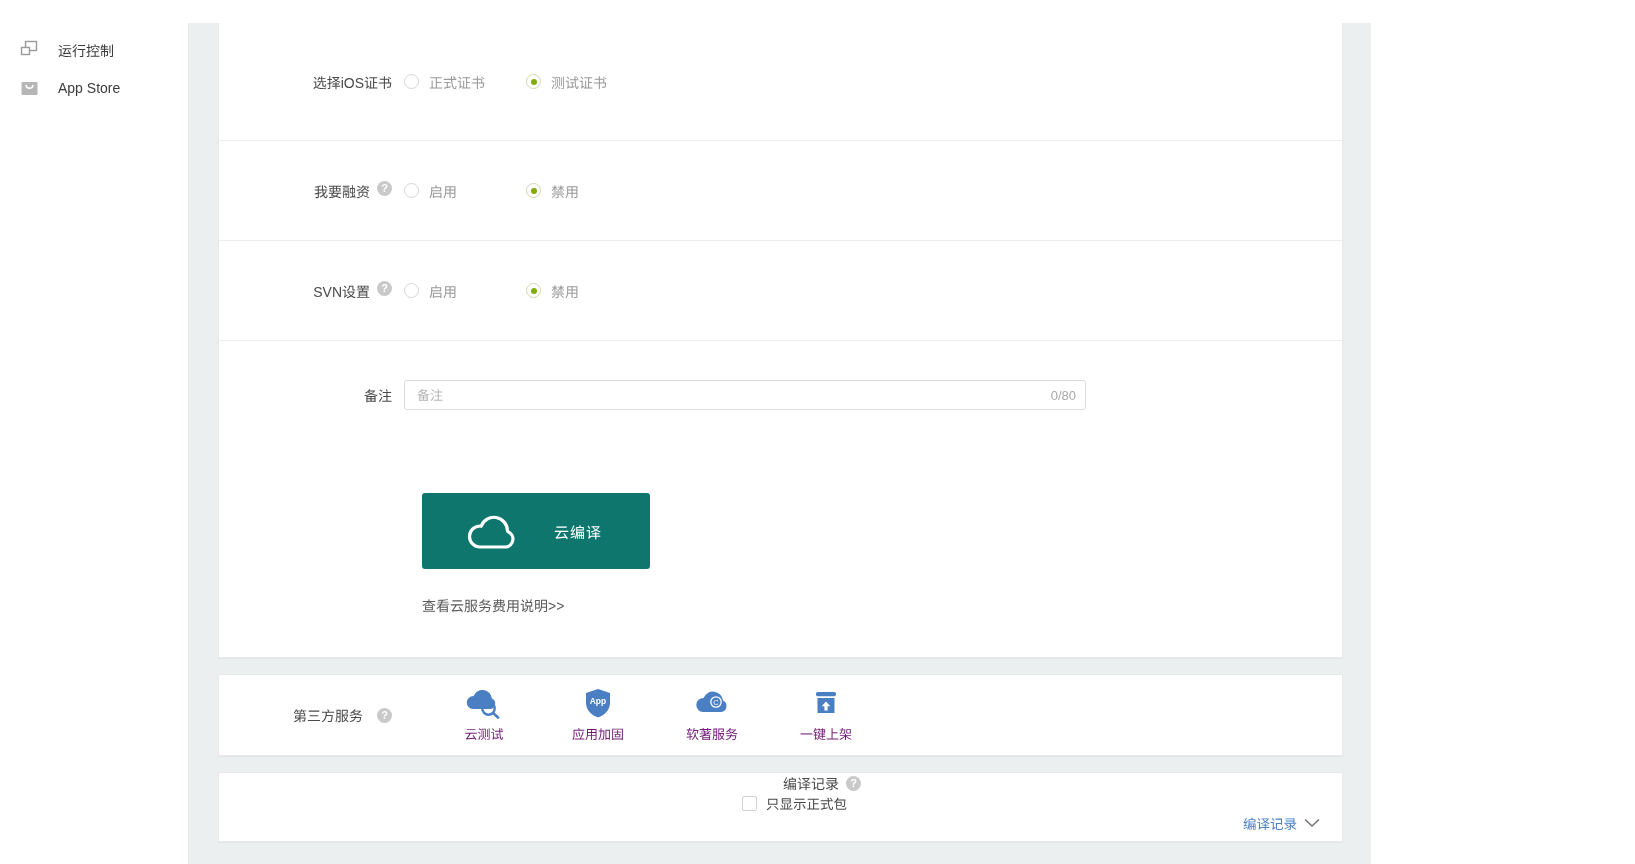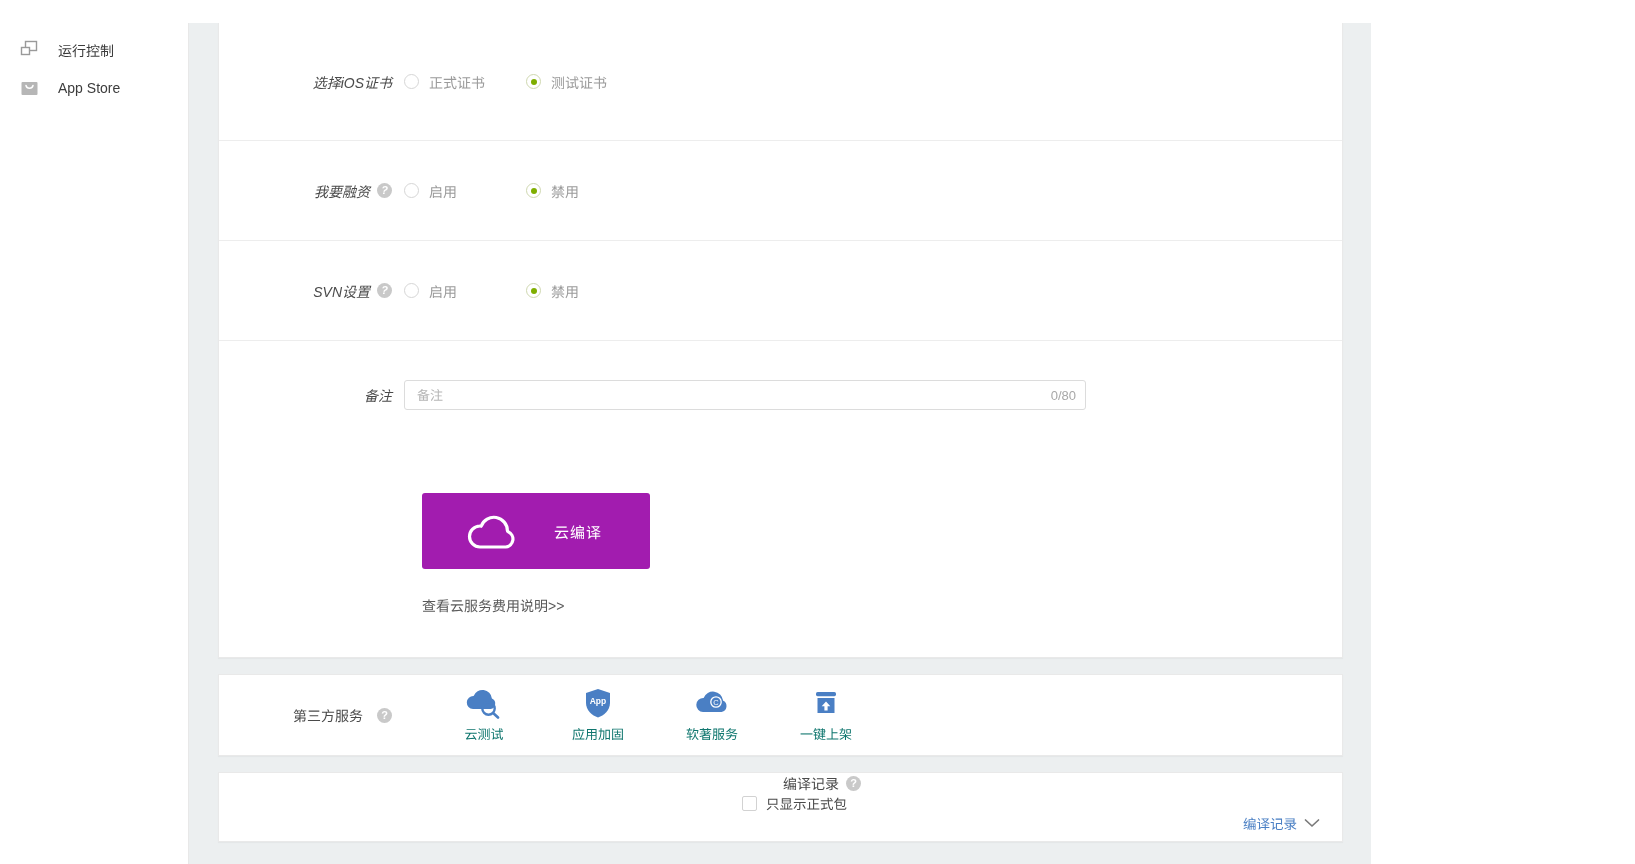--- a/index.html
+++ b/index.html
@@ -84,25 +84,23 @@
   .form-row.last { border-bottom: none; }
 
   .row-label {
     width: 185px;
     min-width: 185px;
     text-align: right;
     padding-right: 12px;
     font-size: 14px;
     color: #4a4a4a;
     display: flex;
-    align-items: center;
     justify-content: flex-end;
     gap: 7px;
     white-space: nowrap;
-    font-style: italic;
   }
 
   .help-ico {
     width: 15px;
     height: 15px;
     border-radius: 50%;
     background: #c9c9c9;
     color: #ffffff;
     font-size: 11px;
     line-height: 15px;
@@ -188,21 +186,21 @@
     pointer-events: none;
   }
 
   
   .compile-block {
     padding: 44px 0 42px 203px;
   }
   .compile-btn {
     width: 228px;
     height: 76px;
-    background: #a21caf;
+    background: #0f766e;
     border: none;
     border-radius: 3px;
     display: flex;
     align-items: center;
     cursor: pointer;
     padding-left: 42px;
     gap: 32px;
   }
   .cloud-ico { width: 58px; height: 40px; flex: 0 0 58px; }
   .compile-btn-text {
@@ -258,21 +256,21 @@
   }
   .tp-ico {
     height: 32px;
     display: flex;
     align-items: flex-end;
     justify-content: center;
     margin-bottom: 5px;
   }
   .tp-text {
     font-size: 13px;
-    color: #0f766e;
+    color: #701a75;
     white-space: nowrap;
   }
 
   
   .rec-card {
     margin-top: 16px;
     border: 1px solid #e9e9e9;
     background: #ffffff;
     height: 70px;
     display: flex;

